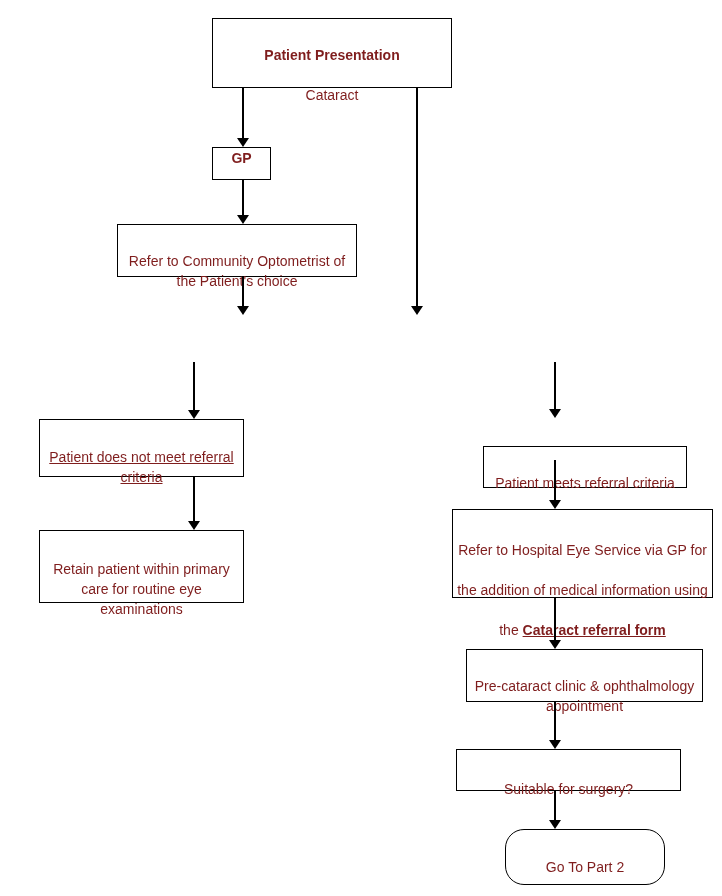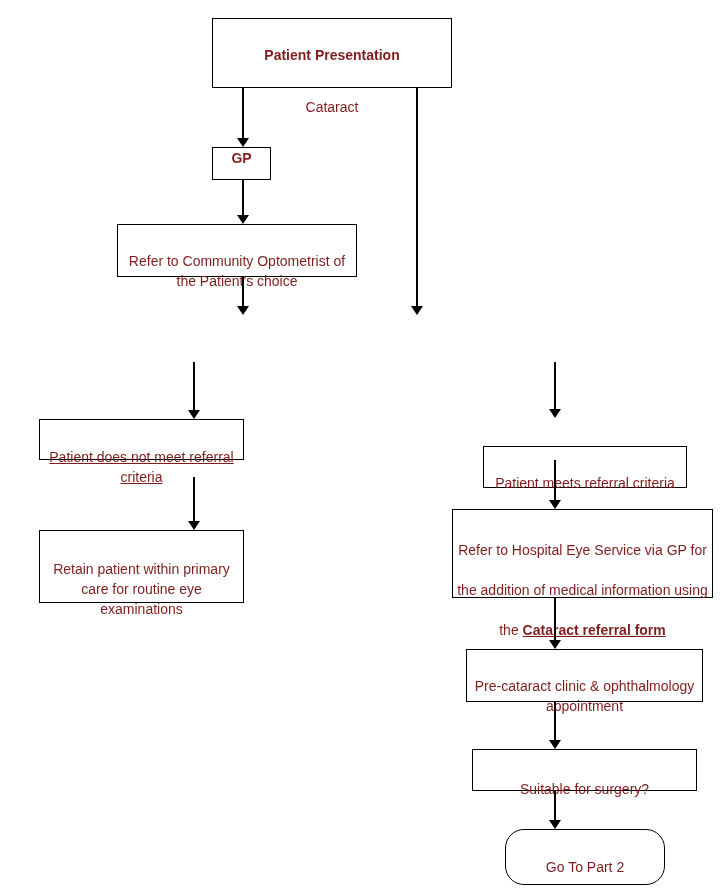--- a/index.html
+++ b/index.html
@@ -36,30 +36,30 @@
     height: 0;
     border-left: 6px solid transparent;
     border-right: 6px solid transparent;
     border-top: 9px solid #000000;
   }
   .bold { font-weight: bold; }
   .emph { font-weight: bold; text-decoration: underline; }
 
   
   #b-presentation { left: 212px; top: 18px;  width: 240px; height: 70px; padding-top: 6px; }
-  #b-presentation .subtitle { margin-top: 12px; }
+  #b-presentation .subtitle { margin-top: 0; }
   #b-gp           { left: 212px; top: 147px; width: 59px;  height: 33px; display: flex; align-items: flex-start; justify-content: center; }
   #b-refer-opt    { left: 117px; top: 224px; width: 240px; height: 53px; padding-top: 6px; }
   #b-assessment   { left: 150px; top: 315px; width: 420px; height: 47px; padding-top: 5px; }
-  #b-not-meet     { left: 39px;  top: 419px; width: 205px; height: 41px; padding-top: 7px; text-decoration: underline; }
+  #b-not-meet     { left: 39px;  top: 419px; width: 205px; height: 58px; padding-top: 7px; text-decoration: underline; }
   #b-retain       { left: 39px;  top: 530px; width: 205px; height: 73px; padding-top: 8px; }
   #b-meets        { left: 483px; top: 418px; width: 204px; height: 42px; padding-top: 6px; margin-top: 28px; }
   #b-refer-hosp   { left: 452px; top: 509px; width: 261px; height: 89px; padding-top: 10px; }
   #b-pre-cataract { left: 466px; top: 649px; width: 237px; height: 53px; padding-top: 6px; }
-  #b-suitable     { left: 472px; top: 749px; width: 225px; height: 42px; padding-top: 9px; }
+  #b-suitable     { left: 456px; top: 749px; width: 225px; height: 42px; padding-top: 9px; }
   #b-goto         { left: 505px; top: 829px; width: 160px; height: 56px; padding-top: 7px; border-radius: 19px; }
 </style>
 </head>
 <body>
 
 <div class="canvas">
 
   <div class="box" id="b-presentation">
     <div class="bold">Patient Presentation</div>
     <div class="subtitle">Cataract</div>

